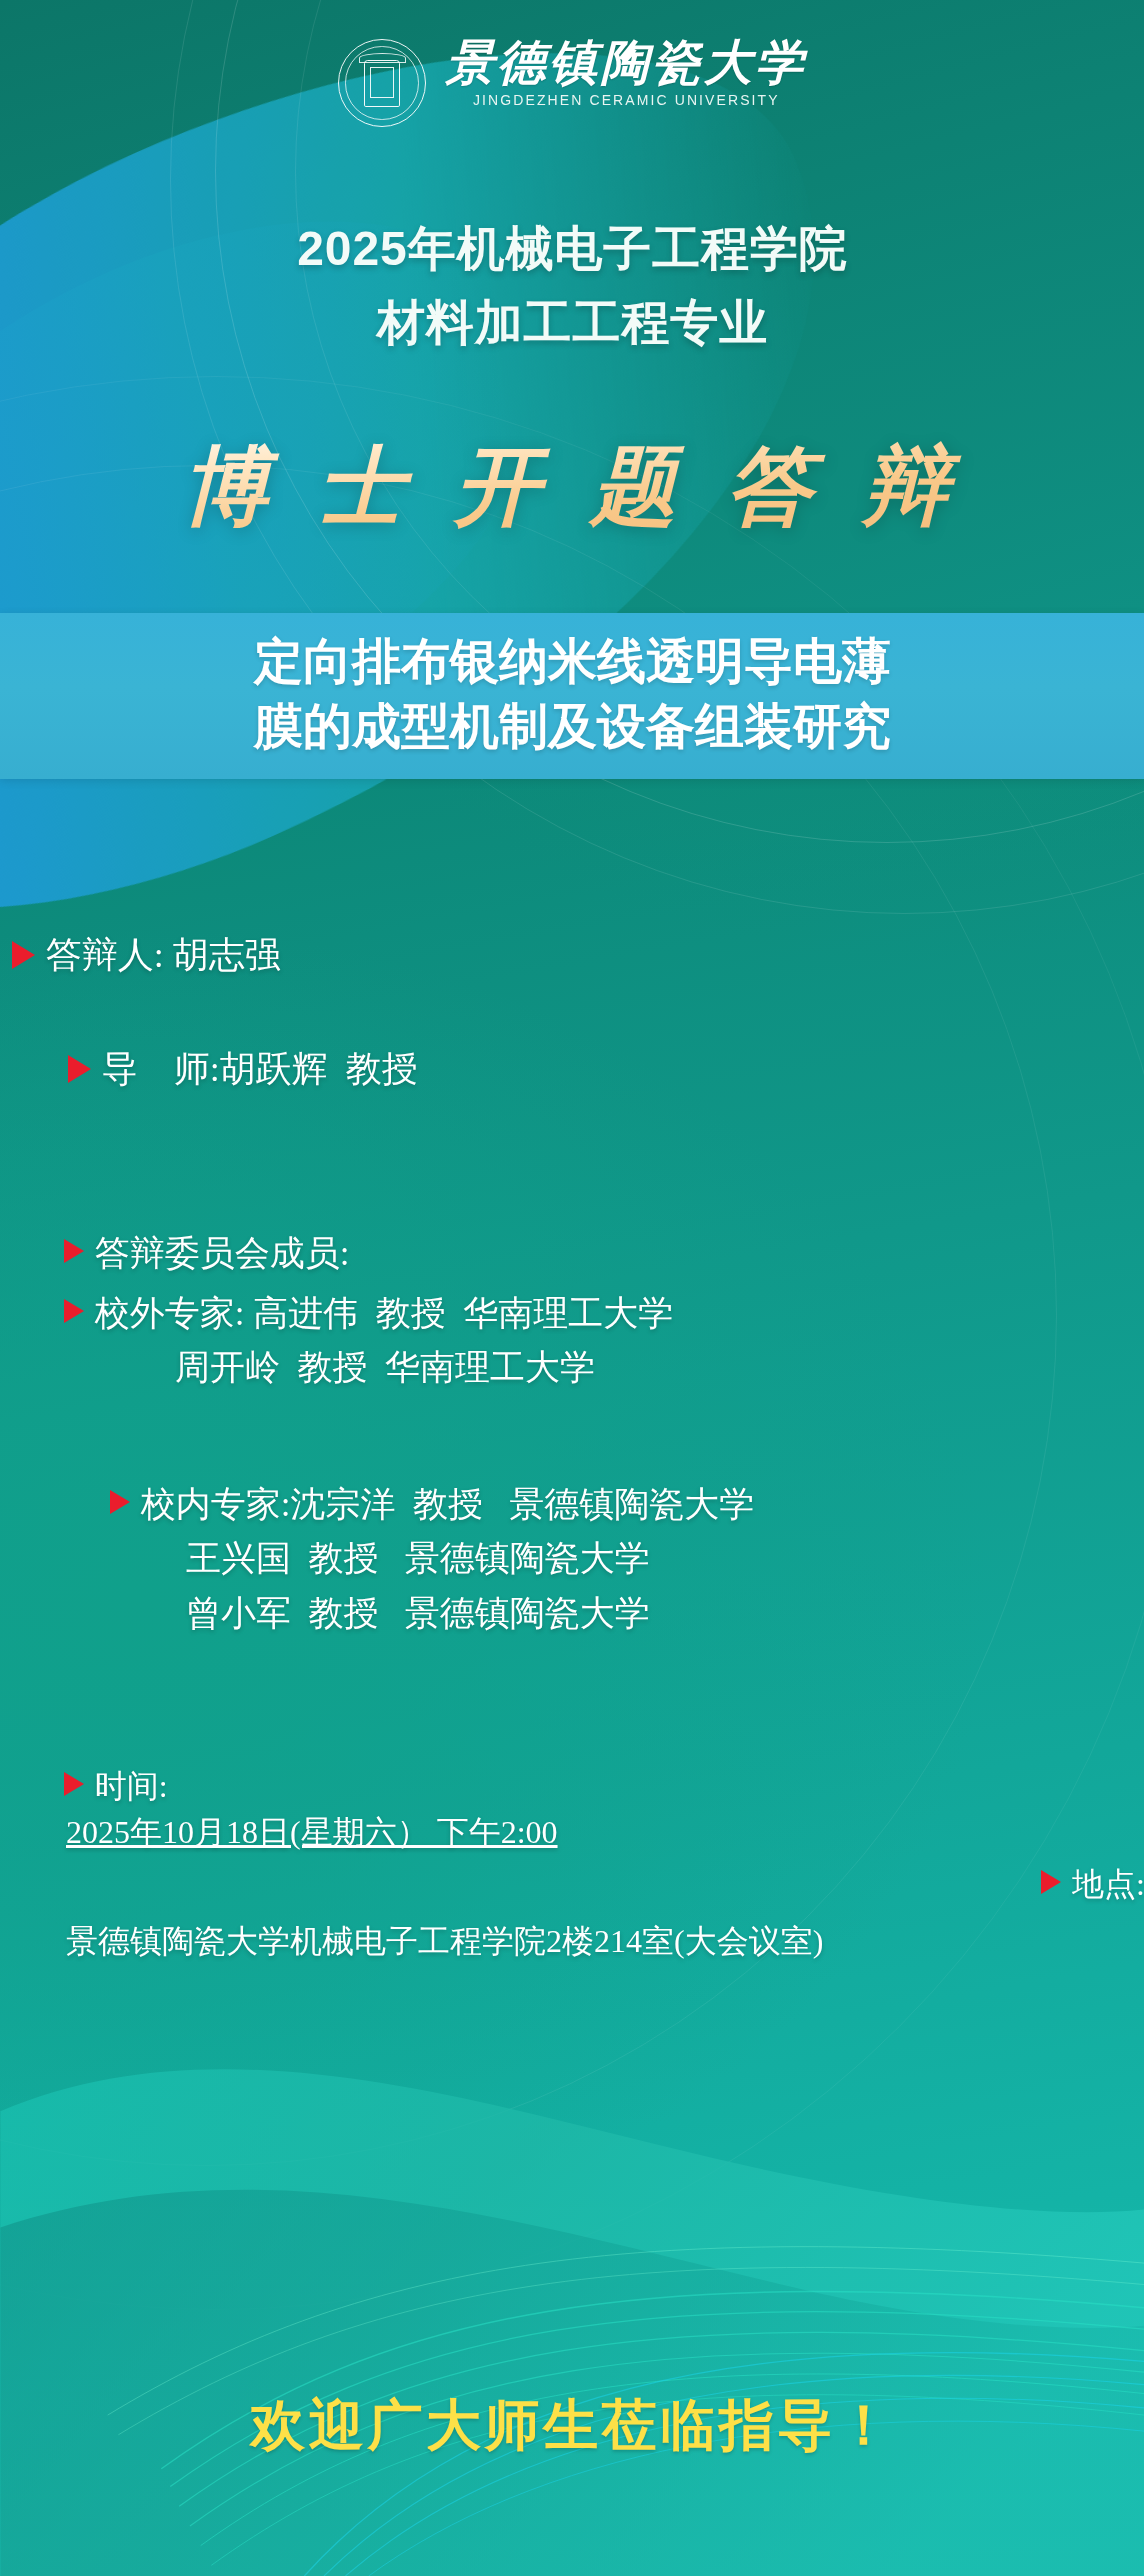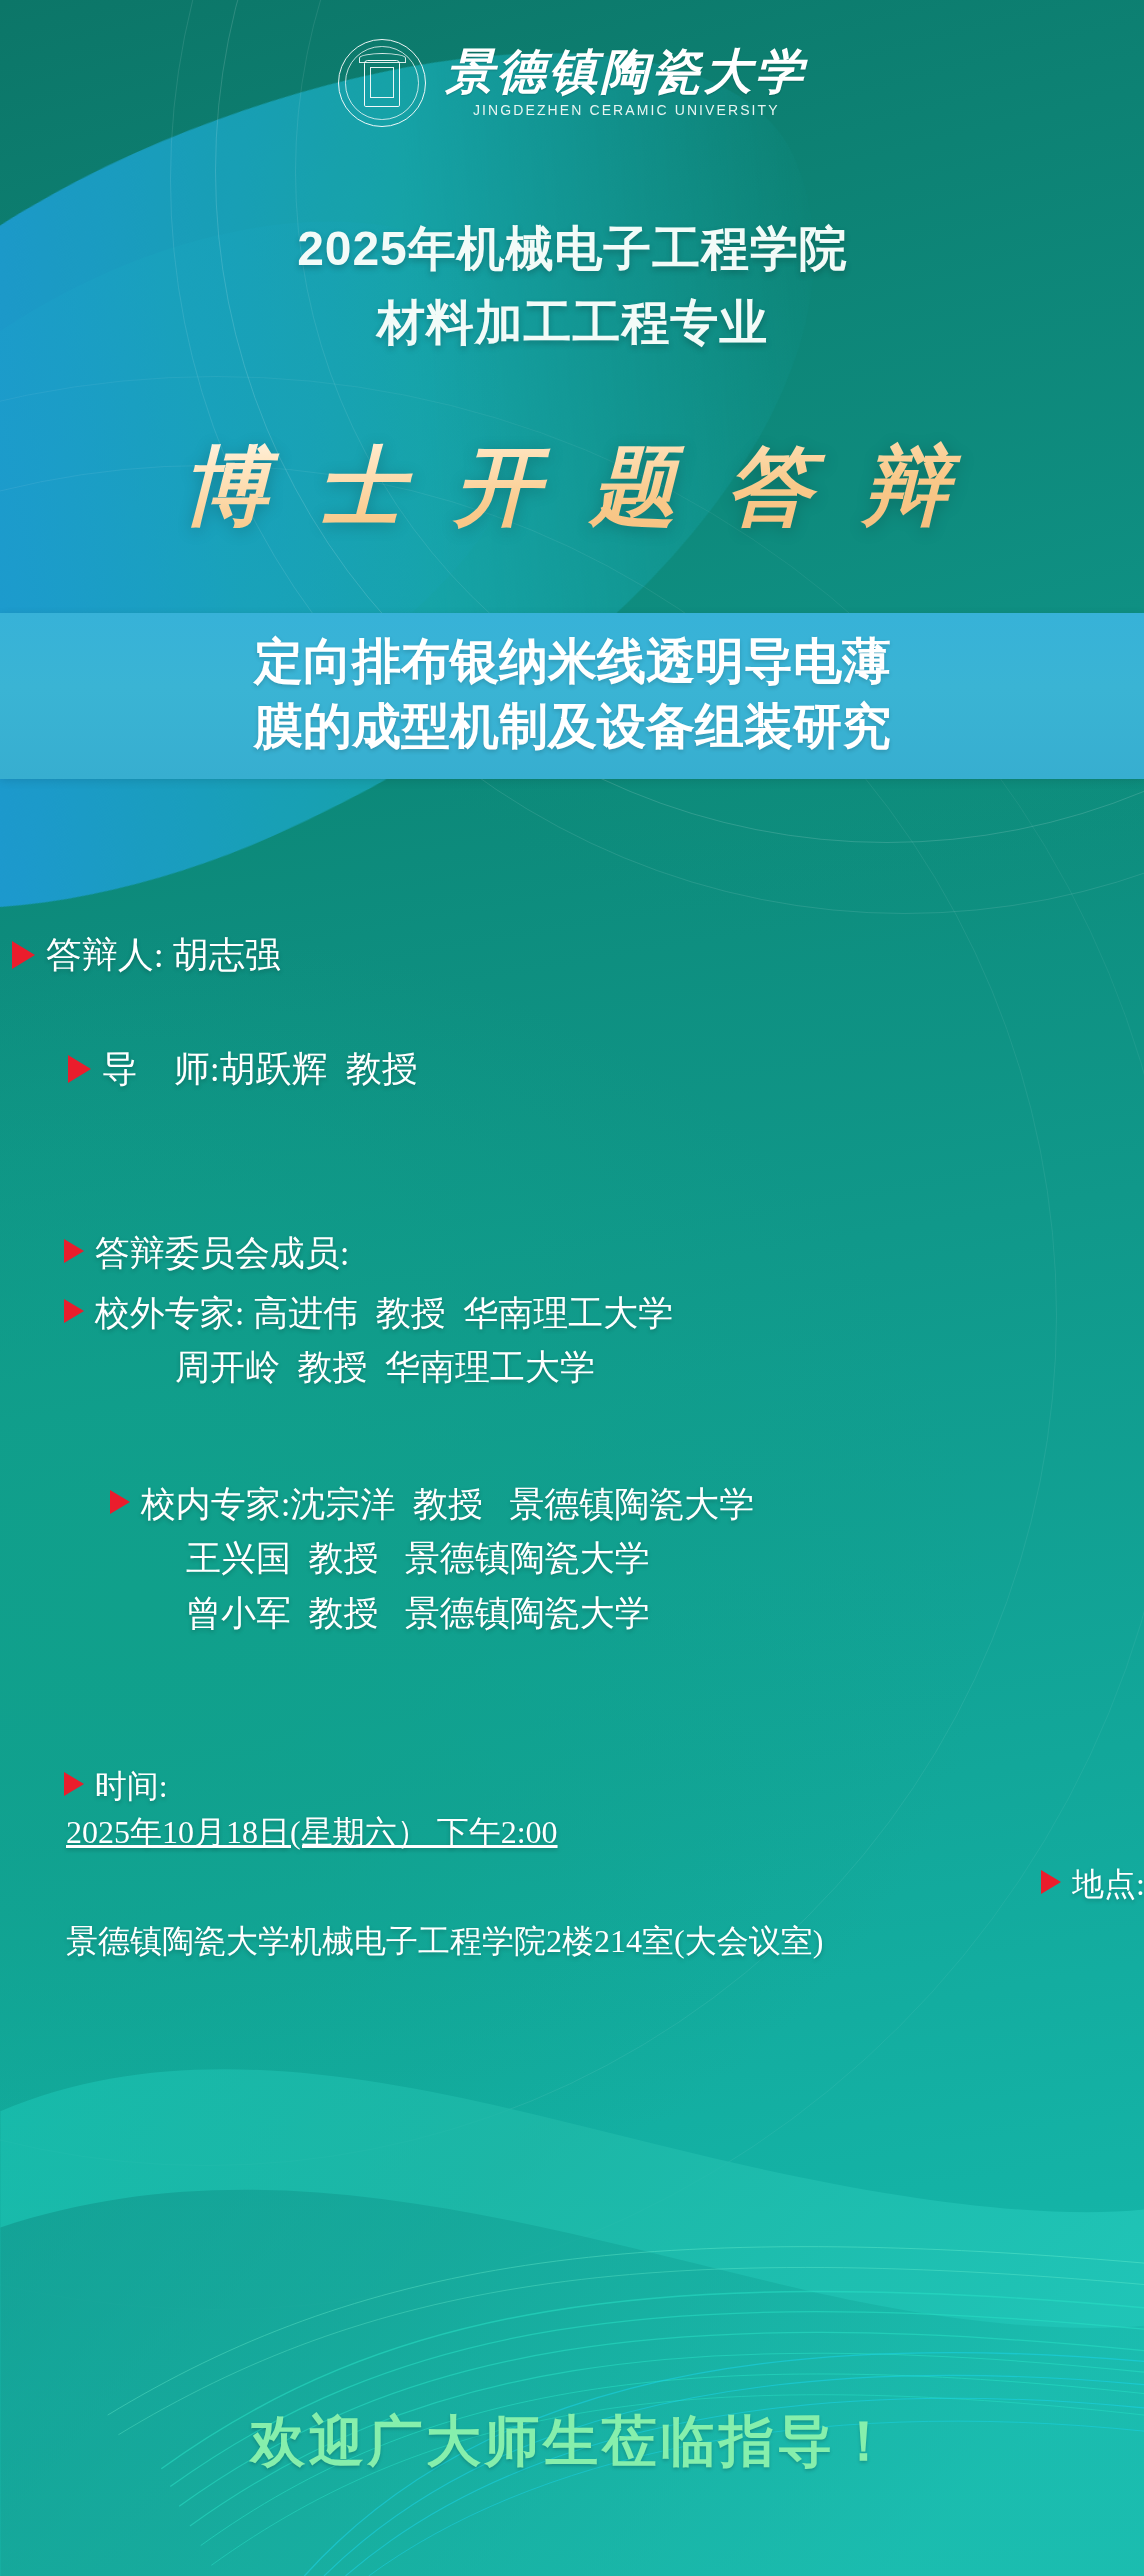--- a/index.html
+++ b/index.html
@@ -62,21 +62,21 @@
 
   .bottom-wave {
     position: absolute; left: 0; bottom: 0; width: 100%; height: 733px;
     overflow: hidden;
   }
   .bottom-wave svg { position: absolute; left: 0; bottom: 0; }
 
   
   .logo-row {
     position: absolute; left: 0; top: 39px; width: 100%;
-    display: flex; align-items: center; justify-content: center; gap: 19.7px;
+    display: flex; align-items: flex-start; justify-content: center; gap: 19.7px;
   }
   .logo-seal {
     width: 86px; height: 86px; border-radius: 50%;
     border: 1.8px solid rgba(255,255,255,.92);
     position: relative; flex: none;
     display: flex; align-items: center; justify-content: center;
   }
   .logo-seal::before {
     content: "";
     position: absolute; left: 6.3px; top: 6.3px; right: 6.3px; bottom: 6.3px;
@@ -201,23 +201,23 @@
   .t-mid   { font-size: 35px; line-height: 1.45; white-space: pre; }
   .t-small { font-size: 32px; line-height: 1.45; white-space: pre; }
   .pad-l { padding-left: 68px; }
   .pad-l2 { padding-left: 64px; }
 
   .indent-sub { padding-left: 175px; }
   .indent-sub2 { padding-left: 186px; }
 
   
   .welcome {
-    position: absolute; left: 0; bottom: 97px; width: 100%;
+    position: absolute; left: 0; bottom: 113px; width: 100%;
     text-align: center;
-    color: #86efac;
+    color: #fde047;
     font-family: "Liberation Serif", "DejaVu Serif", serif;
     font-weight: 700;
     font-size: 55px;
     letter-spacing: 3.6px;
     text-shadow: 0 1.8px 3.6px rgba(0,0,0,.18);
   }
 </style>
 </head>
 <body>
 

